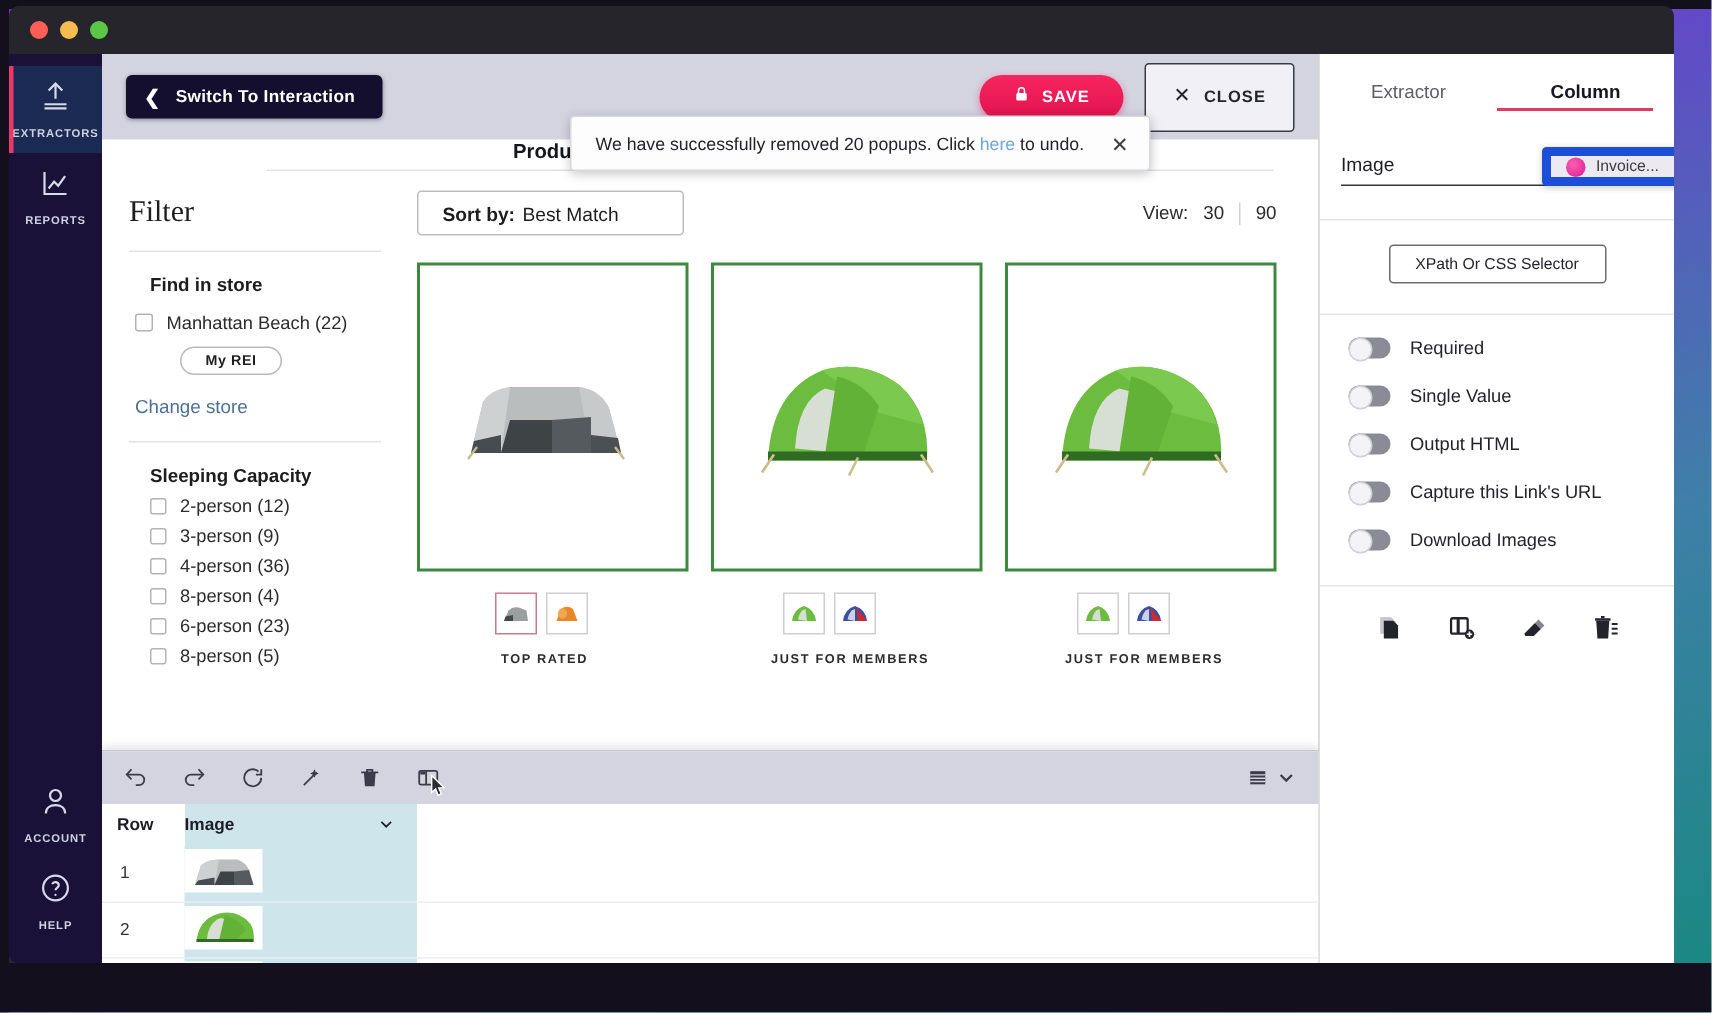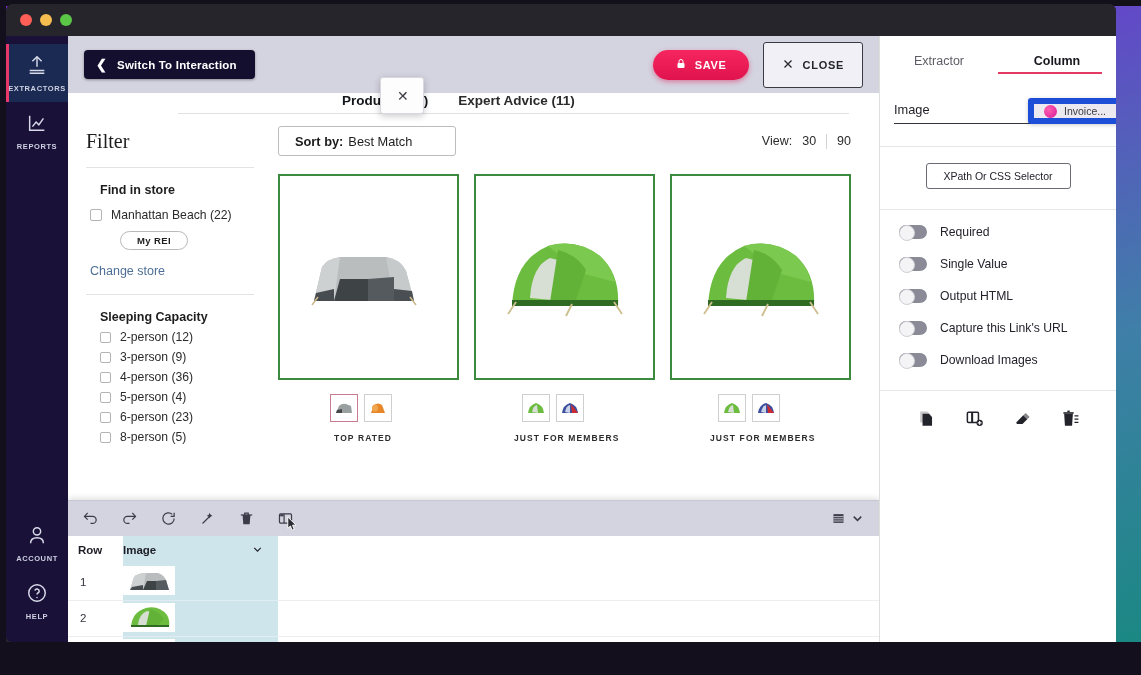--- a/index.html
+++ b/index.html
@@ -116,21 +116,21 @@
     align-items: flex-start; font-size: 13.5px; color: #2b2b2b; font-weight: 600;
     overflow: hidden;
   }
   .page-tabs .tab { position: relative; padding-bottom: 4px; cursor: pointer; }
   .page-tabs .tab.active { color: #13161a; }
   .page-tabs .tab.active::after {
     content: ""; position: absolute; left: 0; right: 0; bottom: -3px; height: 3px; background: #3b68c4;
   }
   .page-rule { height: 1px; background: #e2e2e2; margin: 4px 30px 0 110px; }
 
-  .page-grid { display: flex; padding: 0; }
+  .page-grid { display: flex; padding: 0; align-items: flex-end; }
   .filter-col { width: 200px; padding: 16px 0 0 18px; }
   .filter-title { font-family: "Liberation Serif", serif; font-size: 20px; color: #1d1d1d; font-weight: 400; }
   .filter-hr { height: 1px; background: #e3e3e3; margin: 14px 14px 0 0; }
   .filter-h { font-size: 12.5px; font-weight: 700; color: #1d1d1d; margin: 15px 0 0 14px; }
   .cbrow { display: flex; align-items: center; gap: 9px; margin: 11px 0 0 4px; font-size: 12.2px; color: #2b2b2b; cursor: pointer; }
   .cb { width: 12px; height: 12px; border: 1px solid #b4b4b4; border-radius: 2px; background: #fff; flex: 0 0 12px; }
   .myrei {
     margin: 9px 0 0 34px; border: 1px solid #b9b9b9; border-radius: 12px;
     padding: 3px 16px; font-size: 9.5px; font-weight: 700; letter-spacing: .4px;
     display: inline-block; color: #1f1f1f; background: #fff; cursor: pointer;
@@ -330,20 +330,21 @@
           <span>
             <svg viewBox="0 0 24 24" stroke="#25252e" stroke-width="2.6" fill="none">
                 <path d="M5 5l14 14M19 5L5 19"></path>
               </svg>
           </span>
           <span>CLOSE</span>
         </button>
       </div>
 
       <div class="toast">
+        <span><span>We have successfully removed 20 popups. Click </span><a href="#">here</a><span> to undo.</span></span>
         <span class="x">✕</span>
       </div>
 
       <div class="page">
 
         <div class="page-tabs">
           <div class="tab active">
             <span>Products (89)</span>
           </div>
           <div class="tab">
@@ -377,21 +378,21 @@
               <div class="cbrow">
                 <span class="cb"></span>
                 <span>3-person (9)</span>
               </div>
               <div class="cbrow">
                 <span class="cb"></span>
                 <span>4-person (36)</span>
               </div>
               <div class="cbrow">
                 <span class="cb"></span>
-                <span>5-person (4)</span>
+                <span>8-person (4)</span>
               </div>
               <div class="cbrow">
                 <span class="cb"></span>
                 <span>6-person (23)</span>
               </div>
               <div class="cbrow">
                 <span class="cb"></span>
                 <span>8-person (5)</span>
               </div>
             </div>

